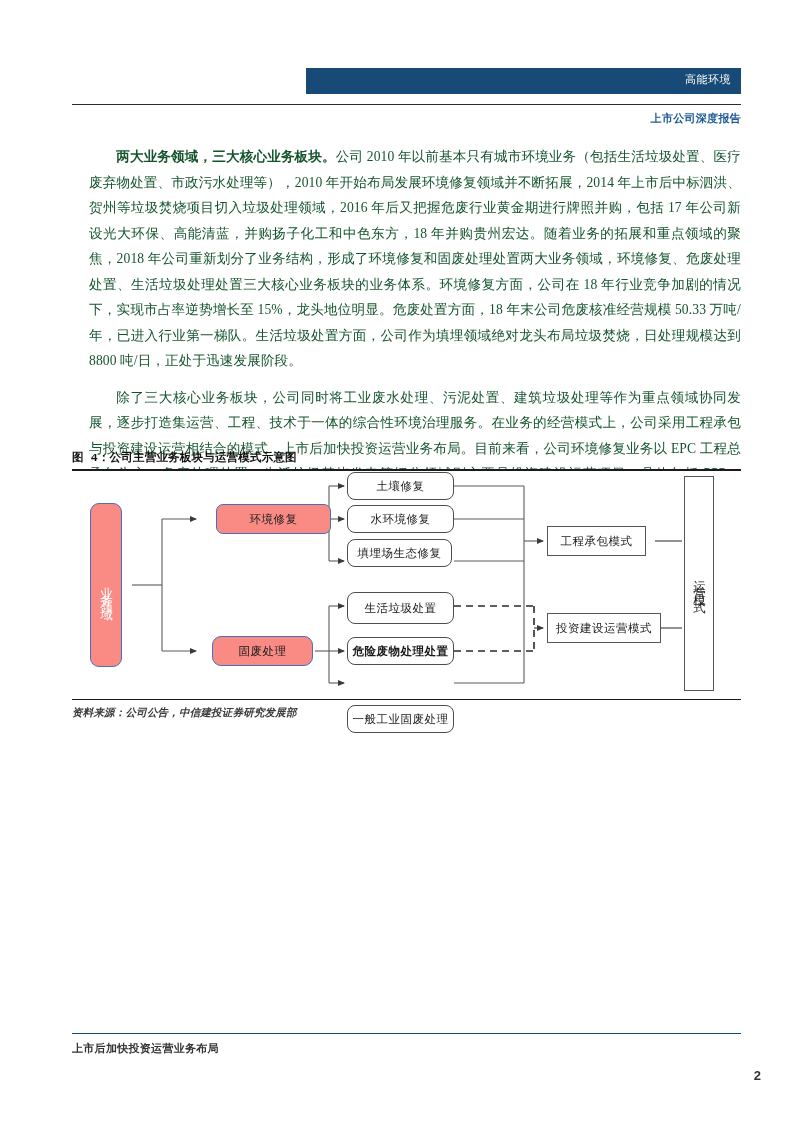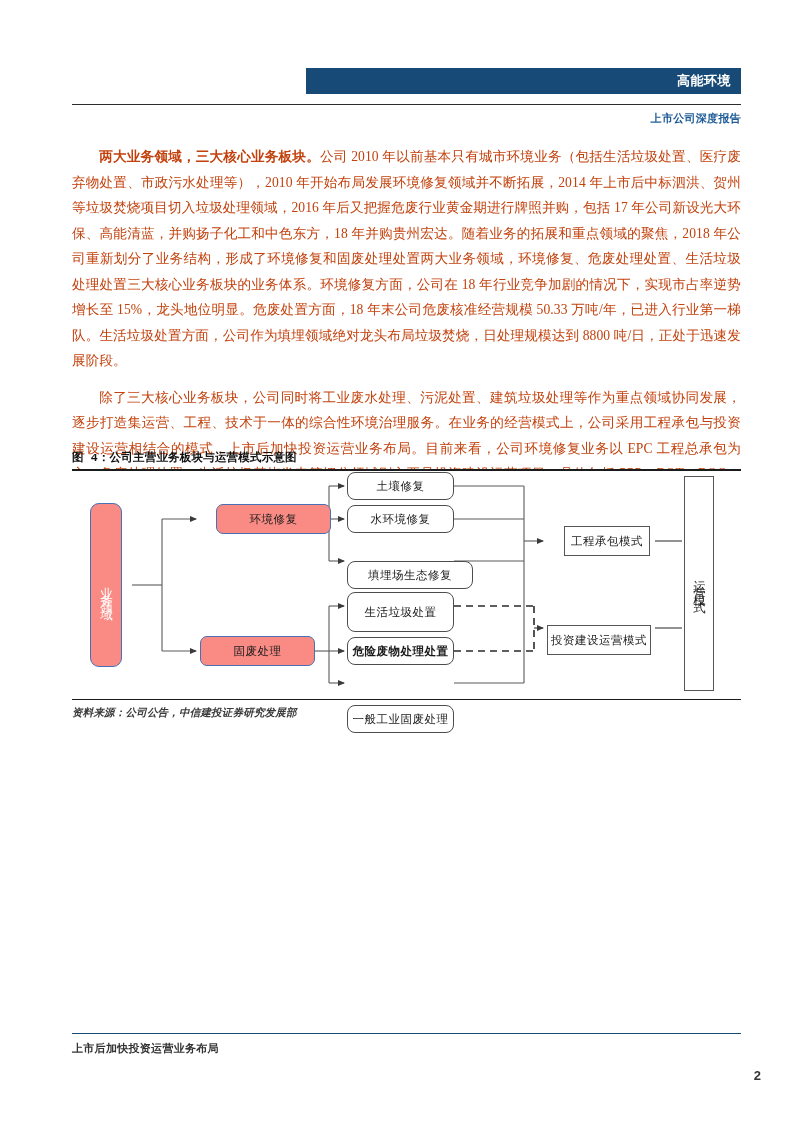--- a/index.html
+++ b/index.html
@@ -91,22 +91,22 @@
     width: 435px;
     height: 26px;
     background: #174A77;
   }
   .header-bar-label {
     position: absolute;
     right: 10px;
     top: 4px;
     color: #ffffff;
     font-family: "DejaVu Sans", sans-serif;
-    font-size: 13px;
-    font-weight: bold;
+    font-size: 11px;
+    font-weight: normal;
     letter-spacing: 0.5px;
   }
   .header-rule {
     position: absolute;
     left: 72px;
     top: 104px;
     width: 669px;
     height: 1px;
     background: #2C2C2C;
   }
@@ -127,22 +127,22 @@
     position: absolute;
     left: 72px;
     top: 144px;
     width: 669px;
   }
   .para {
     font-size: 13.6px;
     line-height: 25.5px;
     text-align: justify;
     text-justify: inter-ideograph;
-    margin: 0 0 11px 0;
-    color: #c2410c;
+    margin: 0 0 11px 17px;
+    color: #14532d;
     letter-spacing: 0.1px;
   }
   .para .lead {
     font-weight: bold;
   }
   .indent {
     text-indent: 2em;
   }
 
   
@@ -335,32 +335,32 @@
 
         <path d="M583,70 L610,70"></path>
         <path d="M583,157 L610,157"></path>
       </g>
     </svg>
 
     <div class="node node-pink-vertical" style="left:18px; top:32px; width:32px; height:164px;">业务领域</div>
 
     <div class="node node-pink" style="left:128px; top:33px; width:115px; height:30px;margin-left:16px;">环境修复</div>
 
-    <div class="node node-pink" style="left:128px; top:165px; width:115px; height:30px;">固废处理</div>
+    <div class="node node-pink" style="left:140px; top:165px; width:101px; height:30px;border-radius:9px;">固废处理</div>
 
     <div class="node node-white" style="left:275px; top:1px; width:107px; height:28px;">土壤修复</div>
     <div class="node node-white" style="left:275px; top:34px; width:107px; height:28px;">水环境修复</div>
-    <div class="node node-white" style="left:275px; top:90px; width:126px; height:28px;">填埋场生态修复</div>
-
-    <div class="node node-white" style="left:275px; top:121px; width:107px; height:40px;text-align:right;">生活垃圾处置</div>
+    <div class="node node-white" style="left:275px; top:68px; width:105px; height:28px;">填埋场生态修复</div>
+
+    <div class="node node-white" style="left:275px; top:121px; width:107px; height:32px;text-align:right;">生活垃圾处置</div>
     <div class="node node-white" style="left:275px; top:166px; width:107px; height:28px;font-weight:bold;">危险废物处理处置</div>
     <div class="node node-white" style="left:275px; top:198px; width:107px; height:28px;margin-top:36px;">一般工业固废处理</div>
 
-    <div class="node node-rect" style="left:475px; top:55px; width:86px; height:30px;margin-left:17px;">工程承包模式</div>
-    <div class="node node-rect" style="left:475px; top:142px; width:104px; height:30px;margin-top:12px;">投资建设运营模式</div>
+    <div class="node node-rect" style="left:475px; top:55px; width:99px; height:30px;">工程承包模式</div>
+    <div class="node node-rect" style="left:475px; top:142px; width:114px; height:30px;">投资建设运营模式</div>
 
     <div class="node node-rect-vertical" style="left:612px; top:5px; width:30px; height:215px;">运营模式</div>
   </div>
 
   <div class="fig-rule-bottom"></div>
   <div class="fig-source">资料来源：公司公告，中信建投证券研究发展部</div>
 </div>
 
 <div class="footer-rule"></div>
 <div class="footer-note">上市后加快投资运营业务布局</div>

